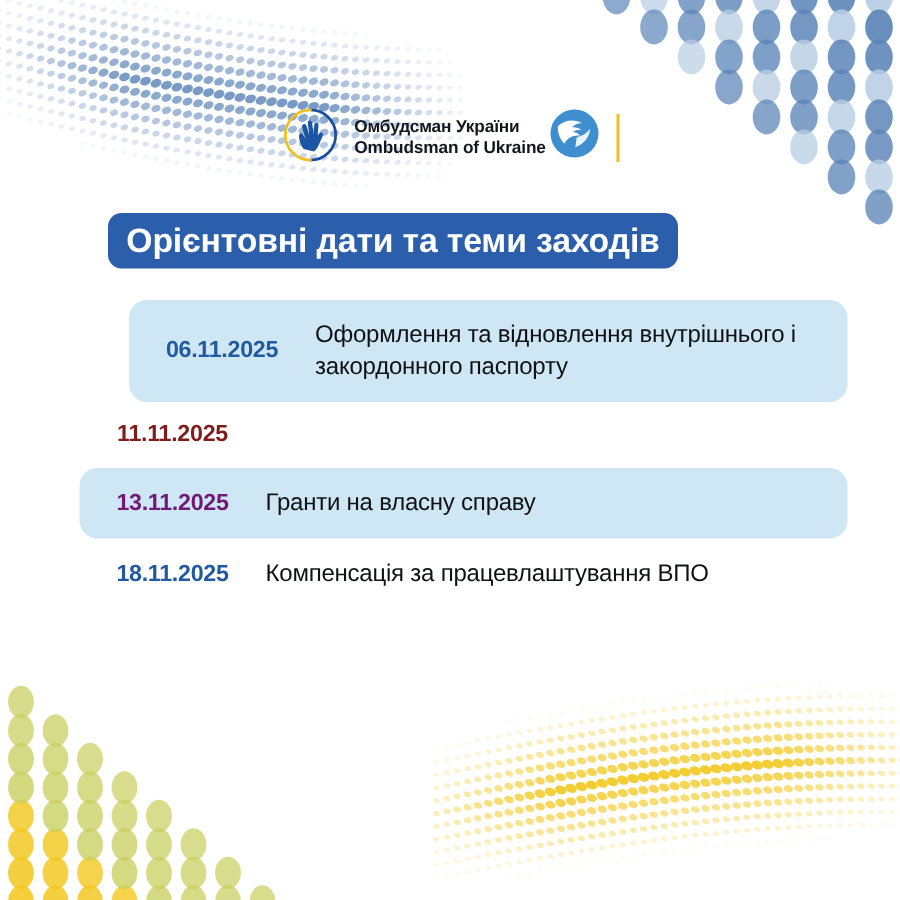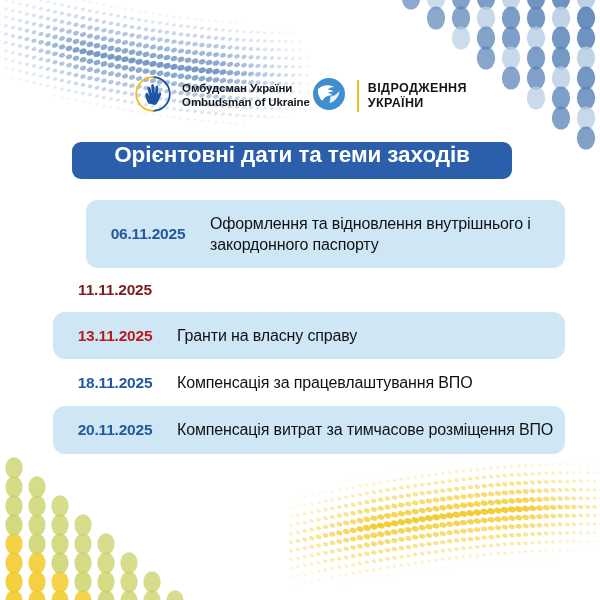--- a/index.html
+++ b/index.html
@@ -32,21 +32,21 @@
 
   
   #logo-bar {
     position: absolute;
     left: 0;
     right: 0;
     top: 70px;
     height: 52px;
     display: flex;
     justify-content: center;
-    align-items: center;
+    align-items: flex-start;
   }
   .logo-block {
     display: flex;
     align-items: center;
     gap: 9px;
   }
   .logo-mark { flex: none; }
   .ombud-text {
     display: flex;
     flex-direction: column;
@@ -84,26 +84,26 @@
     color: #111418;
     letter-spacing: 0.4px;
     white-space: nowrap;
   }
 
   
   #title-banner {
     position: absolute;
     left: 72px;
     top: 142px;
-    width: 440px;
+    width: 380px;
     height: 37px;
     background: #2b5fac;
     border-radius: 9px;
     display: flex;
-    align-items: flex-start;
+    align-items: center;
     justify-content: center;
   }
   #title-banner .title-text {
     color: #ffffff;
     font-size: 22.5px;
     font-weight: bold;
     letter-spacing: -0.1px;
     white-space: nowrap;
   }
 
@@ -1466,48 +1466,40 @@
     <div class="logo-block">
       <div class="vidr-wrap">
         <span class="logo-mark">
           <svg width="38" height="38" viewBox="0 0 38 38">
             <circle cx="19" cy="19" r="16" fill="#3f8fd0"></circle>
             <path d="M8 14c4-4 11-5 16-2-3 .2-5 1.2-6.6 2.8 2.6-.2 4.6.4 6.2 1.7-2.4-.1-4.2.4-5.6 1.5 2.2.3 3.8 1.2 5 2.6-4.4-1-8.6 1.2-10.8 5.2C9.6 23 7.4 18.6 8 14z" fill="#ffffff"></path>
             <path d="M20.5 21.5c3.6-.6 6.8-2.6 9-5.6-.6 6-4.6 10.6-10 12.2z" fill="#e8f3fb"></path>
           </svg>
         </span>
         <span class="vidr-rule"></span>
-        <span class="vidr-text">
-          <span class="l1">ВІДРОДЖЕННЯ</span>
-          <span class="l2">УКРАЇНИ</span>
-        </span>
       </div>
     </div>
 
   </div>
 
   <div id="title-banner">
     <span class="title-text">Орієнтовні дати та теми заходів</span>
   </div>
 
   <div id="schedule">
       <div class="sched-row shaded" style="background: rgb(207, 231, 245); margin-left: 33px;">
         <div class="row-date" style="color: rgb(33, 90, 158);">06.11.2025</div>
         <div class="row-topic" style="color: rgb(16, 18, 21);">Оформлення та відновлення внутрішнього і закордонного паспорту</div>
       </div>
       <div class="sched-row">
         <div class="row-date" style="color: #7f1d1d;">11.11.2025</div>
       </div>
       <div class="sched-row shaded" style="background: rgb(207, 231, 245);">
-        <div class="row-date" style="color: #b91c1c;">13.11.2025</div>
+        <div class="row-date" style="color: #701a75;">13.11.2025</div>
         <div class="row-topic" style="color: rgb(16, 18, 21);">Гранти на власну справу</div>
       </div>
       <div class="sched-row">
         <div class="row-date" style="color: rgb(33, 90, 158);">18.11.2025</div>
         <div class="row-topic" style="color: rgb(16, 18, 21);">Компенсація за працевлаштування ВПО</div>
       </div>
-      <div class="sched-row shaded" style="background: rgb(207, 231, 245);">
-        <div class="row-date" style="color: rgb(33, 90, 158);">20.11.2025</div>
-        <div class="row-topic" style="color: rgb(16, 18, 21);">Компенсація витрат за тимчасове розміщення ВПО</div>
-      </div>
     </div>
 
 </div>
 
 </body></html>

